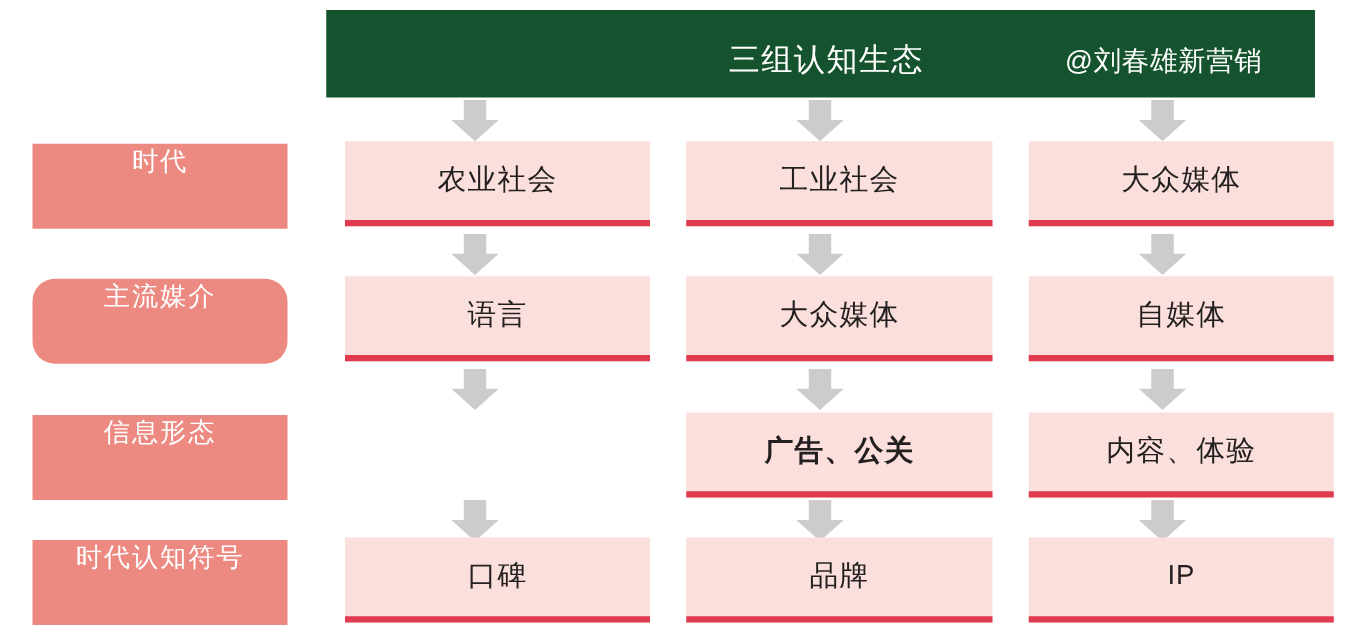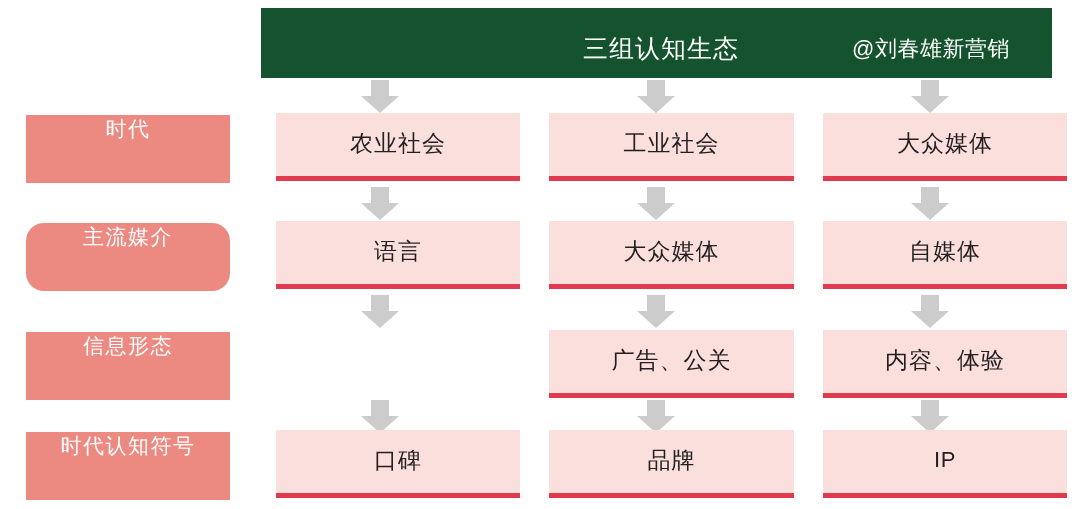--- a/index.html
+++ b/index.html
@@ -189,21 +189,21 @@
   </div>
   <div class="arrow" style="left:911px; top:295px;">
     <svg viewBox="0 0 38 33">
         <polygon points="10,0 28,0 28,16 38,16 19,33 0,16 10,16" fill="#cccccc"></polygon>
       </svg>
   </div>
 
   <div class="row-label" style="top:332px;">
     <span>信息形态</span>
   </div>
-  <div class="cell" style="left:534px; top:330px; width:245px;">
+  <div class="cell" style="left:534px; top:330px; width:245px;font-weight:bold;">
     <span class="cell-text">广告、公关</span>
   </div>
   <div class="cell" style="left:808px; top:330px; width:244px;">
     <span class="cell-text">内容、体验</span>
   </div>
 
   <div class="arrow" style="left:361px; top:400px;">
     <svg viewBox="0 0 38 33">
         <polygon points="10,0 28,0 28,16 38,16 19,33 0,16 10,16" fill="#cccccc"></polygon>
       </svg>

